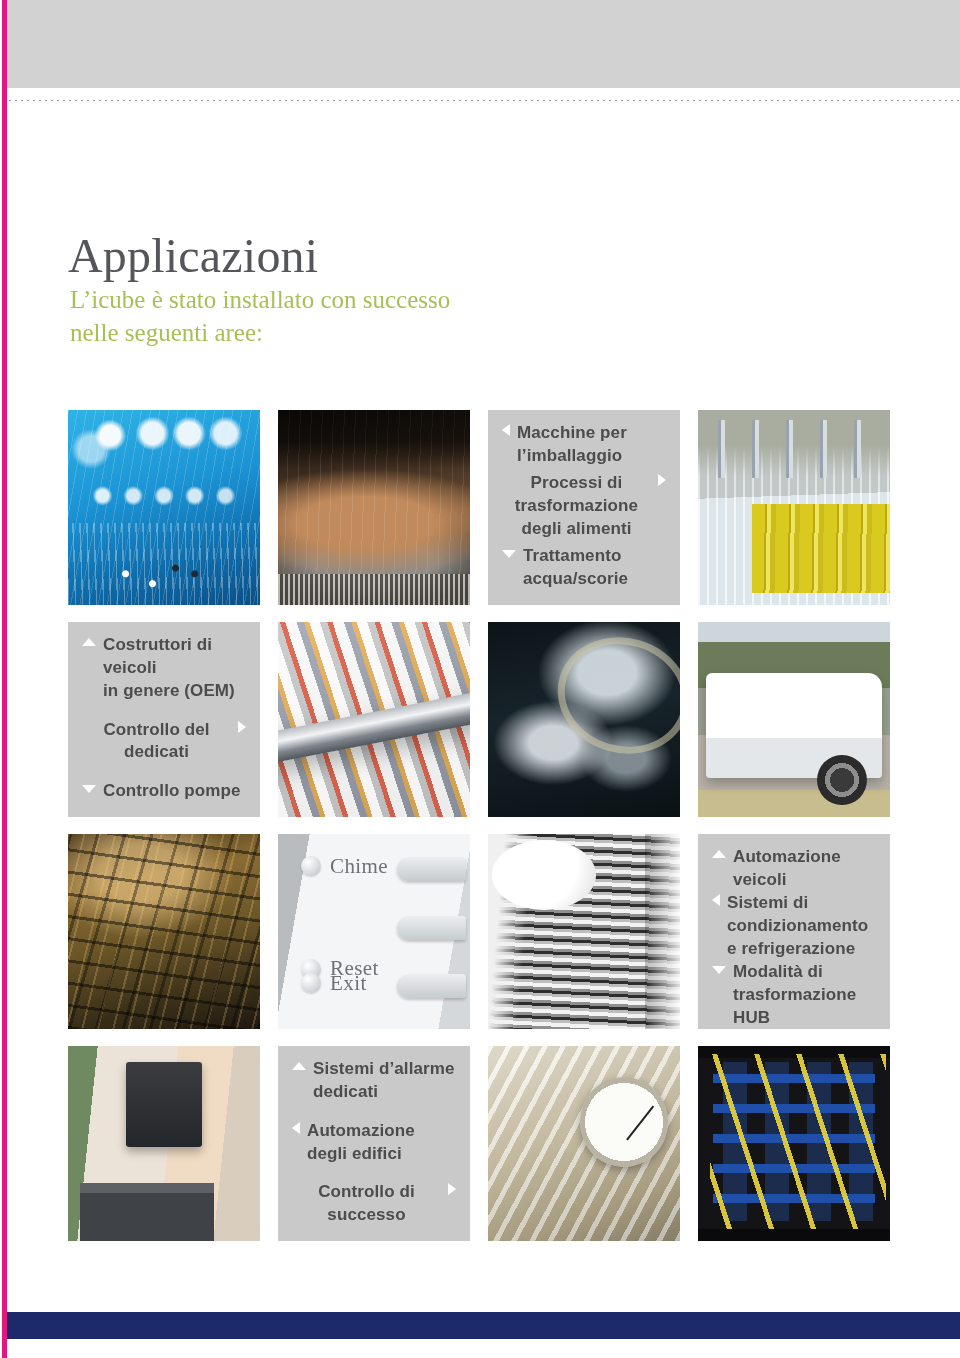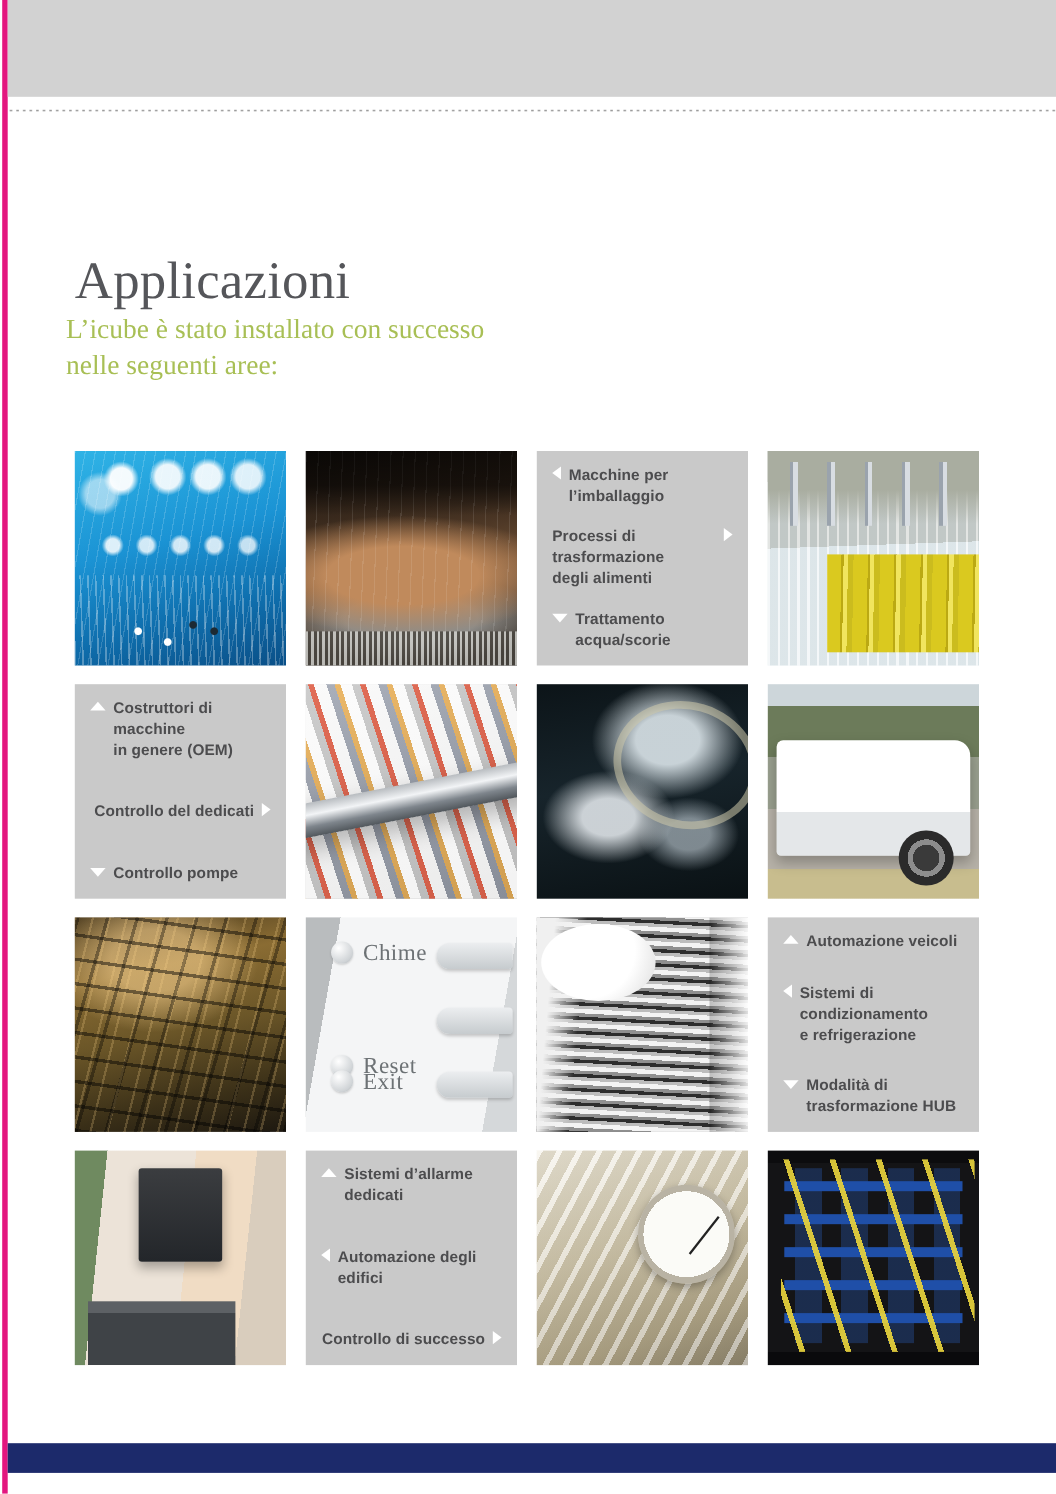--- a/index.html
+++ b/index.html
@@ -40,21 +40,21 @@
 
   
   .page-title {
     position:absolute; left:68px; top:200px;
     font-family:"Liberation Serif", serif;
     font-size:48px; font-weight:400; color:#55565a;
     letter-spacing:0.2px; line-height:1;
     white-space:nowrap;
   }
   .page-subtitle {
-    position:absolute; left:60px; top:258px; width:420px;
+    position:absolute; left:70px; top:258px; width:420px;
     font-family:"Liberation Serif", serif;
     font-size:25px; font-weight:400; color:#a8bf55;
     line-height:1.33;
   }
 
   
   .grid {
     position:absolute; left:68px; top:410px;
     width:824px; height:830px;
     display:grid;
@@ -67,26 +67,26 @@
   .cell { position:relative; overflow:hidden; }
 
   
   .cell.label {
     background:#c9c9c9;
     padding:12px 14px 14px 14px;
     display:flex; flex-direction:column;
   }
   .lbl {
     display:flex; align-items:flex-start; gap:7px;
-    font-size:14px; font-weight:700; color:#4c4c4e;
+    font-size:17px; font-weight:700; color:#4c4c4e;
     line-height:1.35; letter-spacing:0.1px;
   }
   .lbl.r { justify-content:flex-end; }
   .lbl .txt { white-space:pre-line; }
-  .lbl.r .txt { text-align:left; }
+  .lbl.r .txt { text-align:center; }
   .spacer { flex:1 1 auto; }
 
   
   .tri { flex:0 0 auto; width:0; height:0; margin-top:2px; }
   .tri.left  { border-top:6px solid transparent; border-bottom:6px solid transparent; border-right:8px solid #ffffff; }
   .tri.right { border-top:6px solid transparent; border-bottom:6px solid transparent; border-left:8px solid #ffffff; }
   .tri.up    { border-left:7px solid transparent; border-right:7px solid transparent; border-bottom:8px solid #ffffff; margin-top:4px; }
   .tri.down  { border-left:7px solid transparent; border-right:7px solid transparent; border-top:8px solid #ffffff; margin-top:5px; }
 
   
@@ -334,21 +334,21 @@
         <div class="spacer"></div>
         <div class="lbl">
           <span class="tri down"></span>
           <span class="txt">Trattamento acqua/scorie</span>
         </div>
       </div>
       <div class="cell photo ph-bottling"></div>
       <div class="cell label">
         <div class="lbl">
           <span class="tri up"></span>
-          <span class="txt">Costruttori di macchine
+          <span class="txt">Costruttori di veicoli
 in genere (OEM)</span>
         </div>
         <div class="spacer"></div>
         <div class="lbl r">
           <span class="txt">Controllo del dedicati</span>
           <span class="tri right"></span>
         </div>
         <div class="spacer"></div>
         <div class="lbl">
           <span class="tri down"></span>

